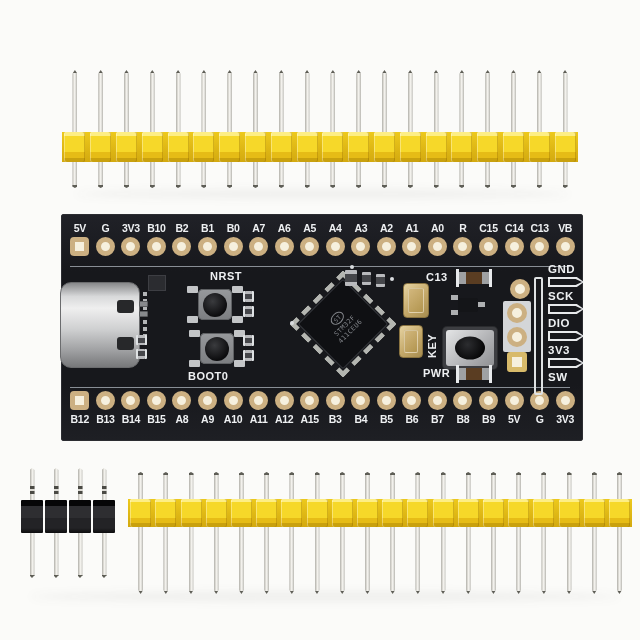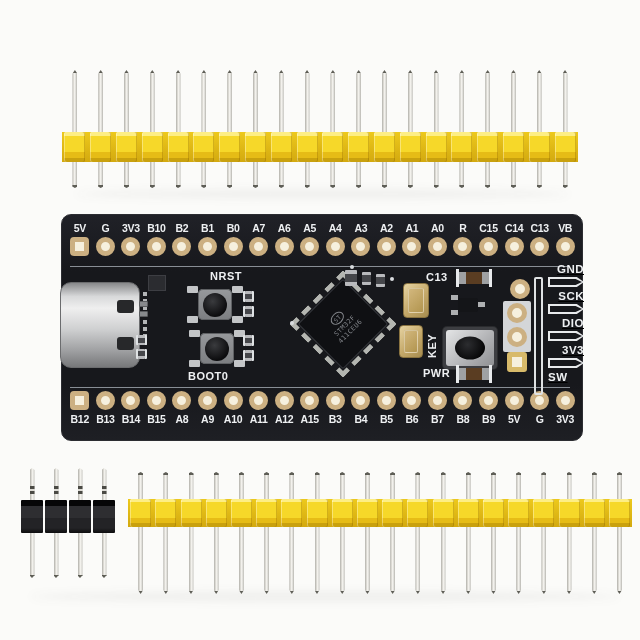--- a/index.html
+++ b/index.html
@@ -23,21 +23,21 @@
         box-shadow:inset 1px 0 0 rgba(255,255,255,.35), inset -1px 0 0 rgba(140,100,0,.35);}
   .bblock{width:22px;border-radius:1px;background:
         linear-gradient(180deg,#060607 0 18%,#2e2e31 18% 55%,#232326 55% 85%,#0d0d0f 100%);}
   .bandpin{background-image:
         linear-gradient(180deg,transparent 0 56%, #4a4a44 56% 65%, #dddbd5 65% 72%, #4a4a44 72% 80%, transparent 80%),
         linear-gradient(90deg,#b0afa9,#e9e7e1 40%,#f7f6f2 55%,#b6b5af);}
 
   
   .board{position:absolute;left:61px;top:214px;width:522px;height:227px;background:
         linear-gradient(180deg,#202127,#17181c 25%,#17181c 75%,#1e1f24);
-        border:1px solid #2c2d32;border-radius:10px;box-sizing:border-box;}
+        border:1px solid #2c2d32;border-radius:2px;box-sizing:border-box;}
   .pin-row{position:absolute;left:5px;width:511px;display:flex;}
   .pcell{flex:1;display:flex;flex-direction:column;align-items:center;}
   .plabel{font-size:10.5px;font-weight:bold;color:#eef0f2;letter-spacing:-0.3px;
         white-space:nowrap;height:14px;line-height:14px;}
   .hole{width:19px;height:19px;border-radius:50%;background:#f6f0de;border:5px solid #ccb082;
         box-sizing:border-box;margin-top:2px;}
   .pin-row.bottom .hole{margin-top:0;margin-bottom:2px;}
   .pin-row > div:first-of-type .hole{border-radius:4px;}
   .silk{position:absolute;left:8px;width:500px;height:1px;background:rgba(175,182,190,.75);}
 
@@ -97,21 +97,21 @@
 
   
   .swd-box{position:absolute;left:441px;top:86px;width:28px;height:51px;background:#d4d6d8;border-radius:2px;}
   .swd-hole{position:absolute;width:20px;height:20px;border-radius:50%;background:#f6f0de;
         border:5px solid #ccb082;box-sizing:border-box;}
   .swd-sq{position:absolute;left:445px;top:137px;width:20px;height:20px;border-radius:3px;
         background:#f6f0de;border:5px solid #d8ba6a;box-sizing:border-box;}
   .swd-bar{position:absolute;left:472px;top:62px;width:9px;height:118px;border:2px solid #dfe2e4;
         border-radius:2px;box-sizing:border-box;}
   .swd-col{position:absolute;left:486px;top:47px;width:40px;display:flex;flex-direction:column;align-items:flex-start;}
-  .swd-item{display:flex;flex-direction:column;align-items:flex-end;text-decoration:underline;}
+  .swd-item{display:flex;flex-direction:column;align-items:flex-start;}
   .swd-label{font-size:11.5px;font-weight:bold;color:#eef0f2;letter-spacing:.5px;height:14px;line-height:14px;}
   .swd-arrow{position:relative;width:36px;height:10px;margin:1px 0 2px 0;background:#e8eaec;
         clip-path:polygon(0 0,80% 0,100% 50%,80% 100%,0 100%);}
   .swd-arrow::after{content:'';position:absolute;inset:2px;background:#17181c;
         clip-path:polygon(0 0,80% 0,100% 50%,80% 100%,0 100%);}
   .swd-item:last-child .swd-arrow{display:none;}
 
   .shadow{position:absolute;background:rgba(60,60,55,.07);filter:blur(4px);border-radius:50%;}
 </style>
 </head>

